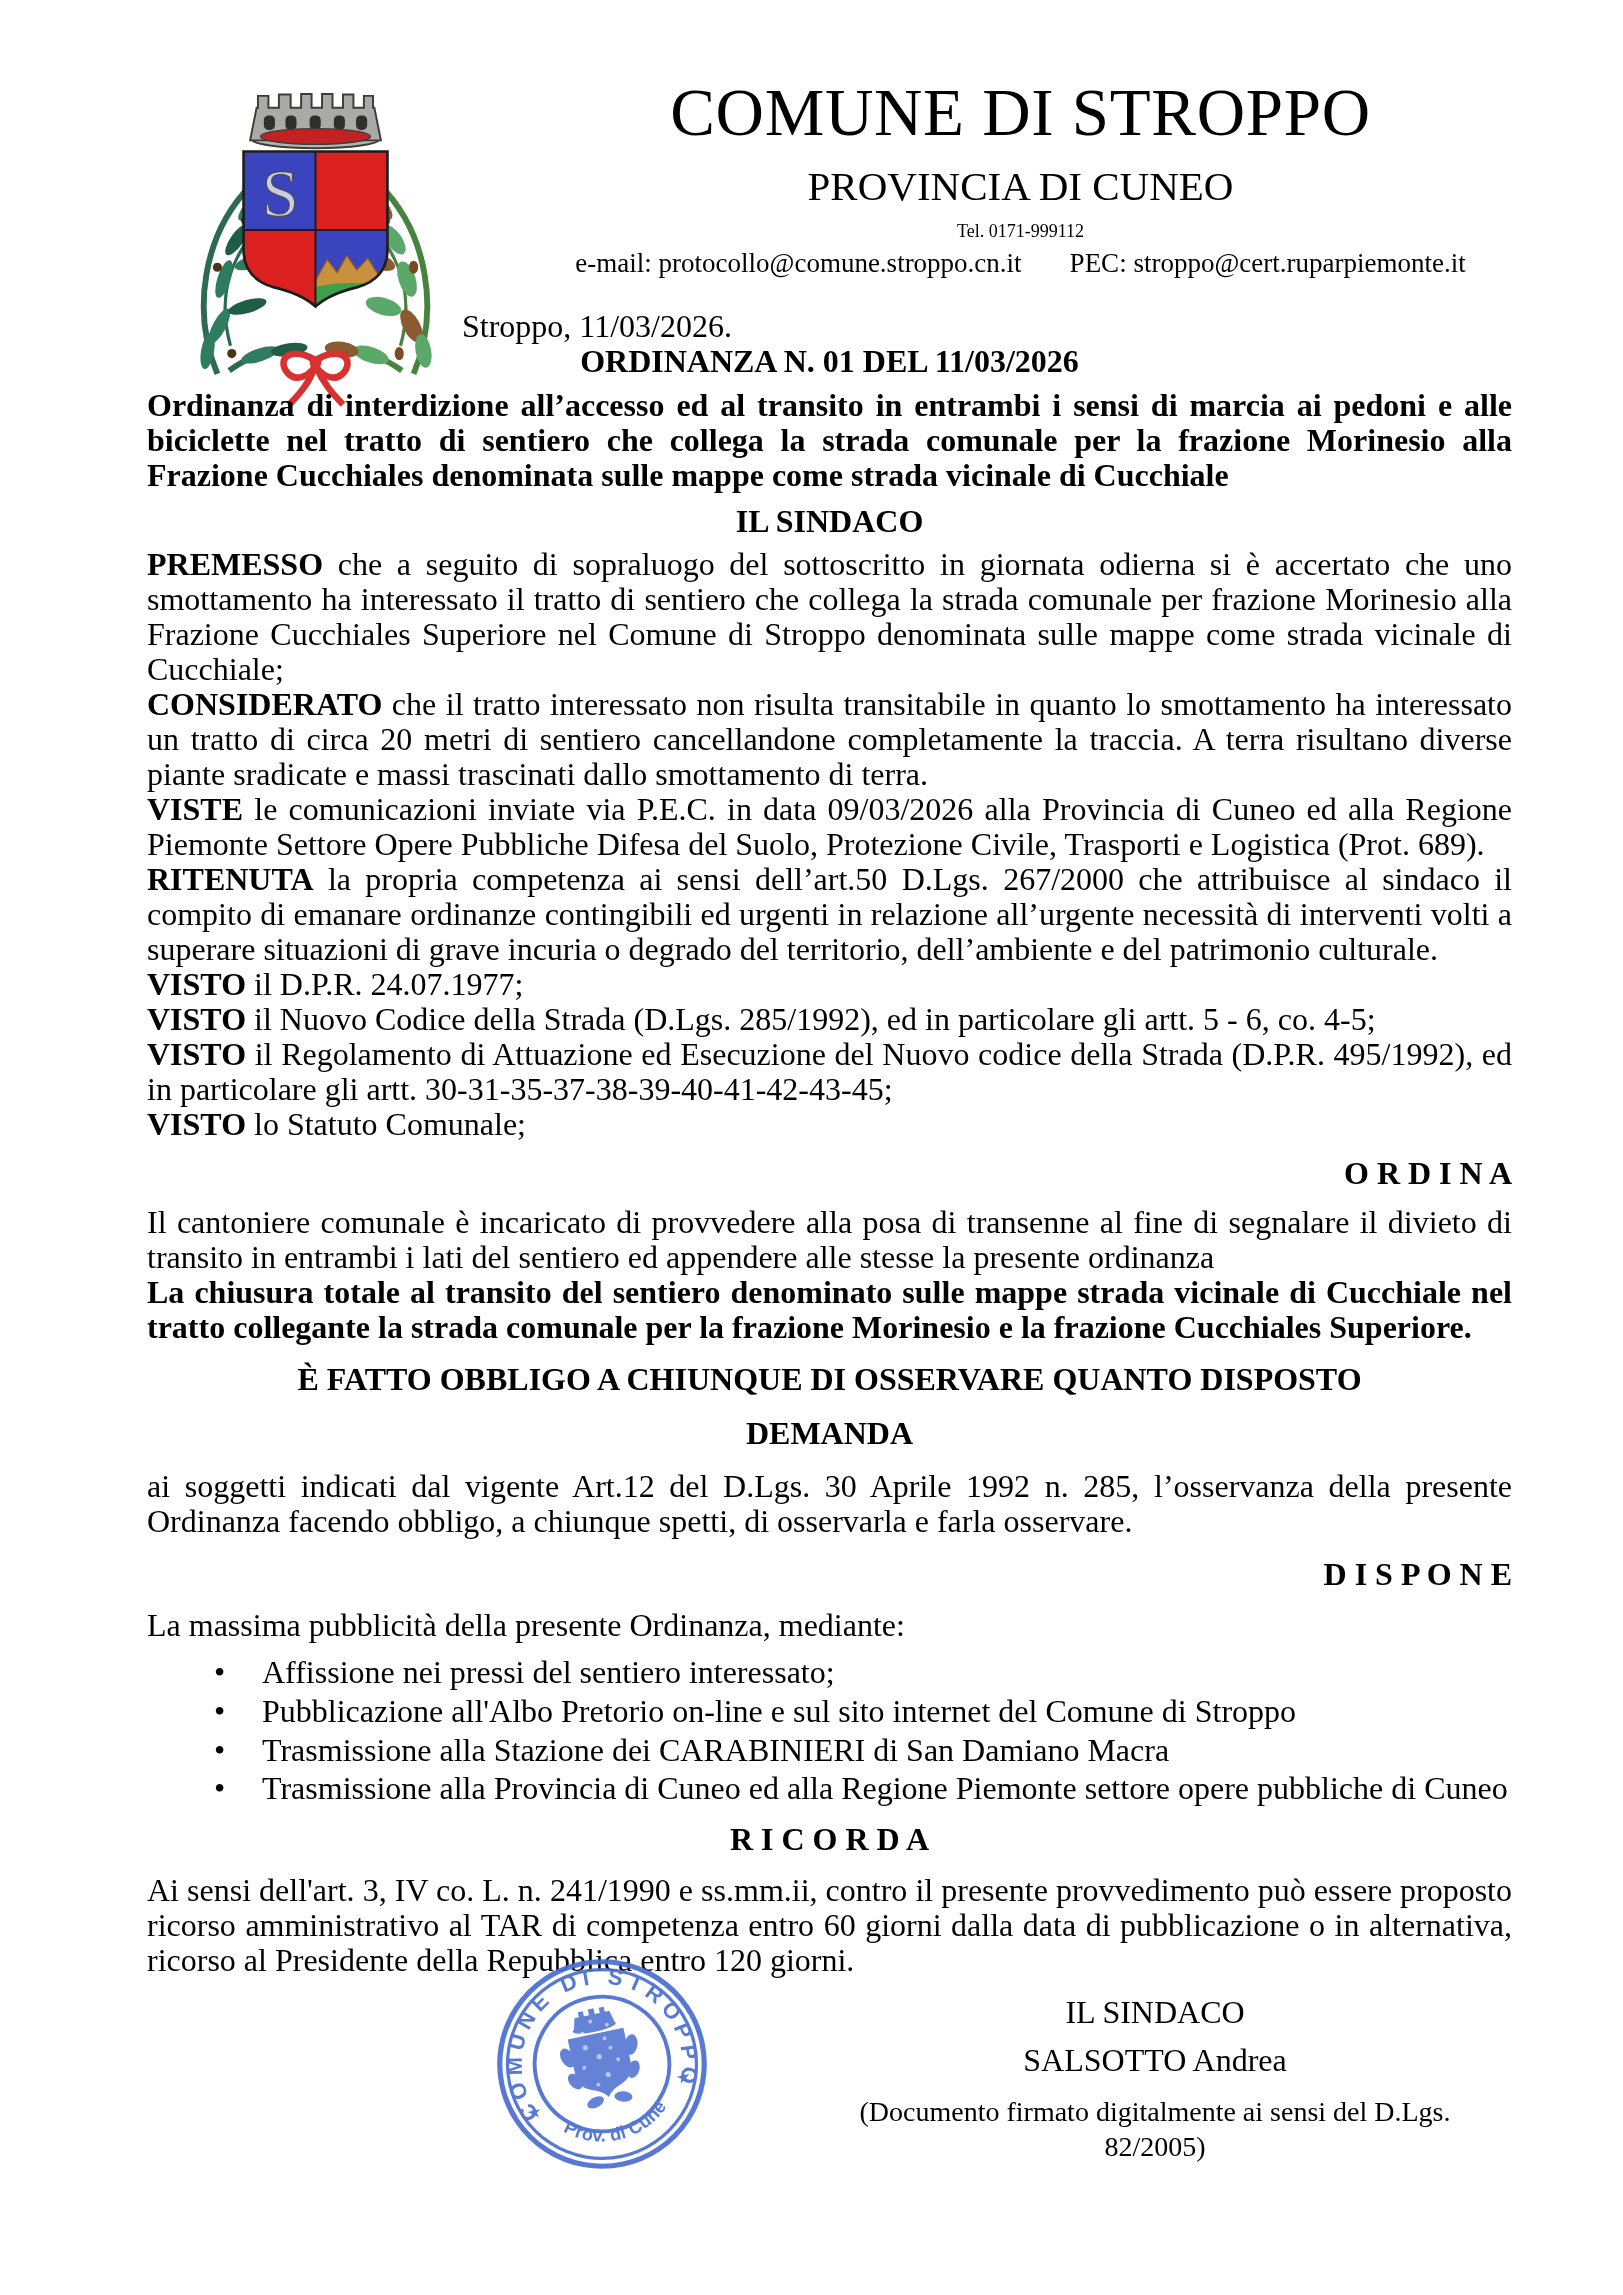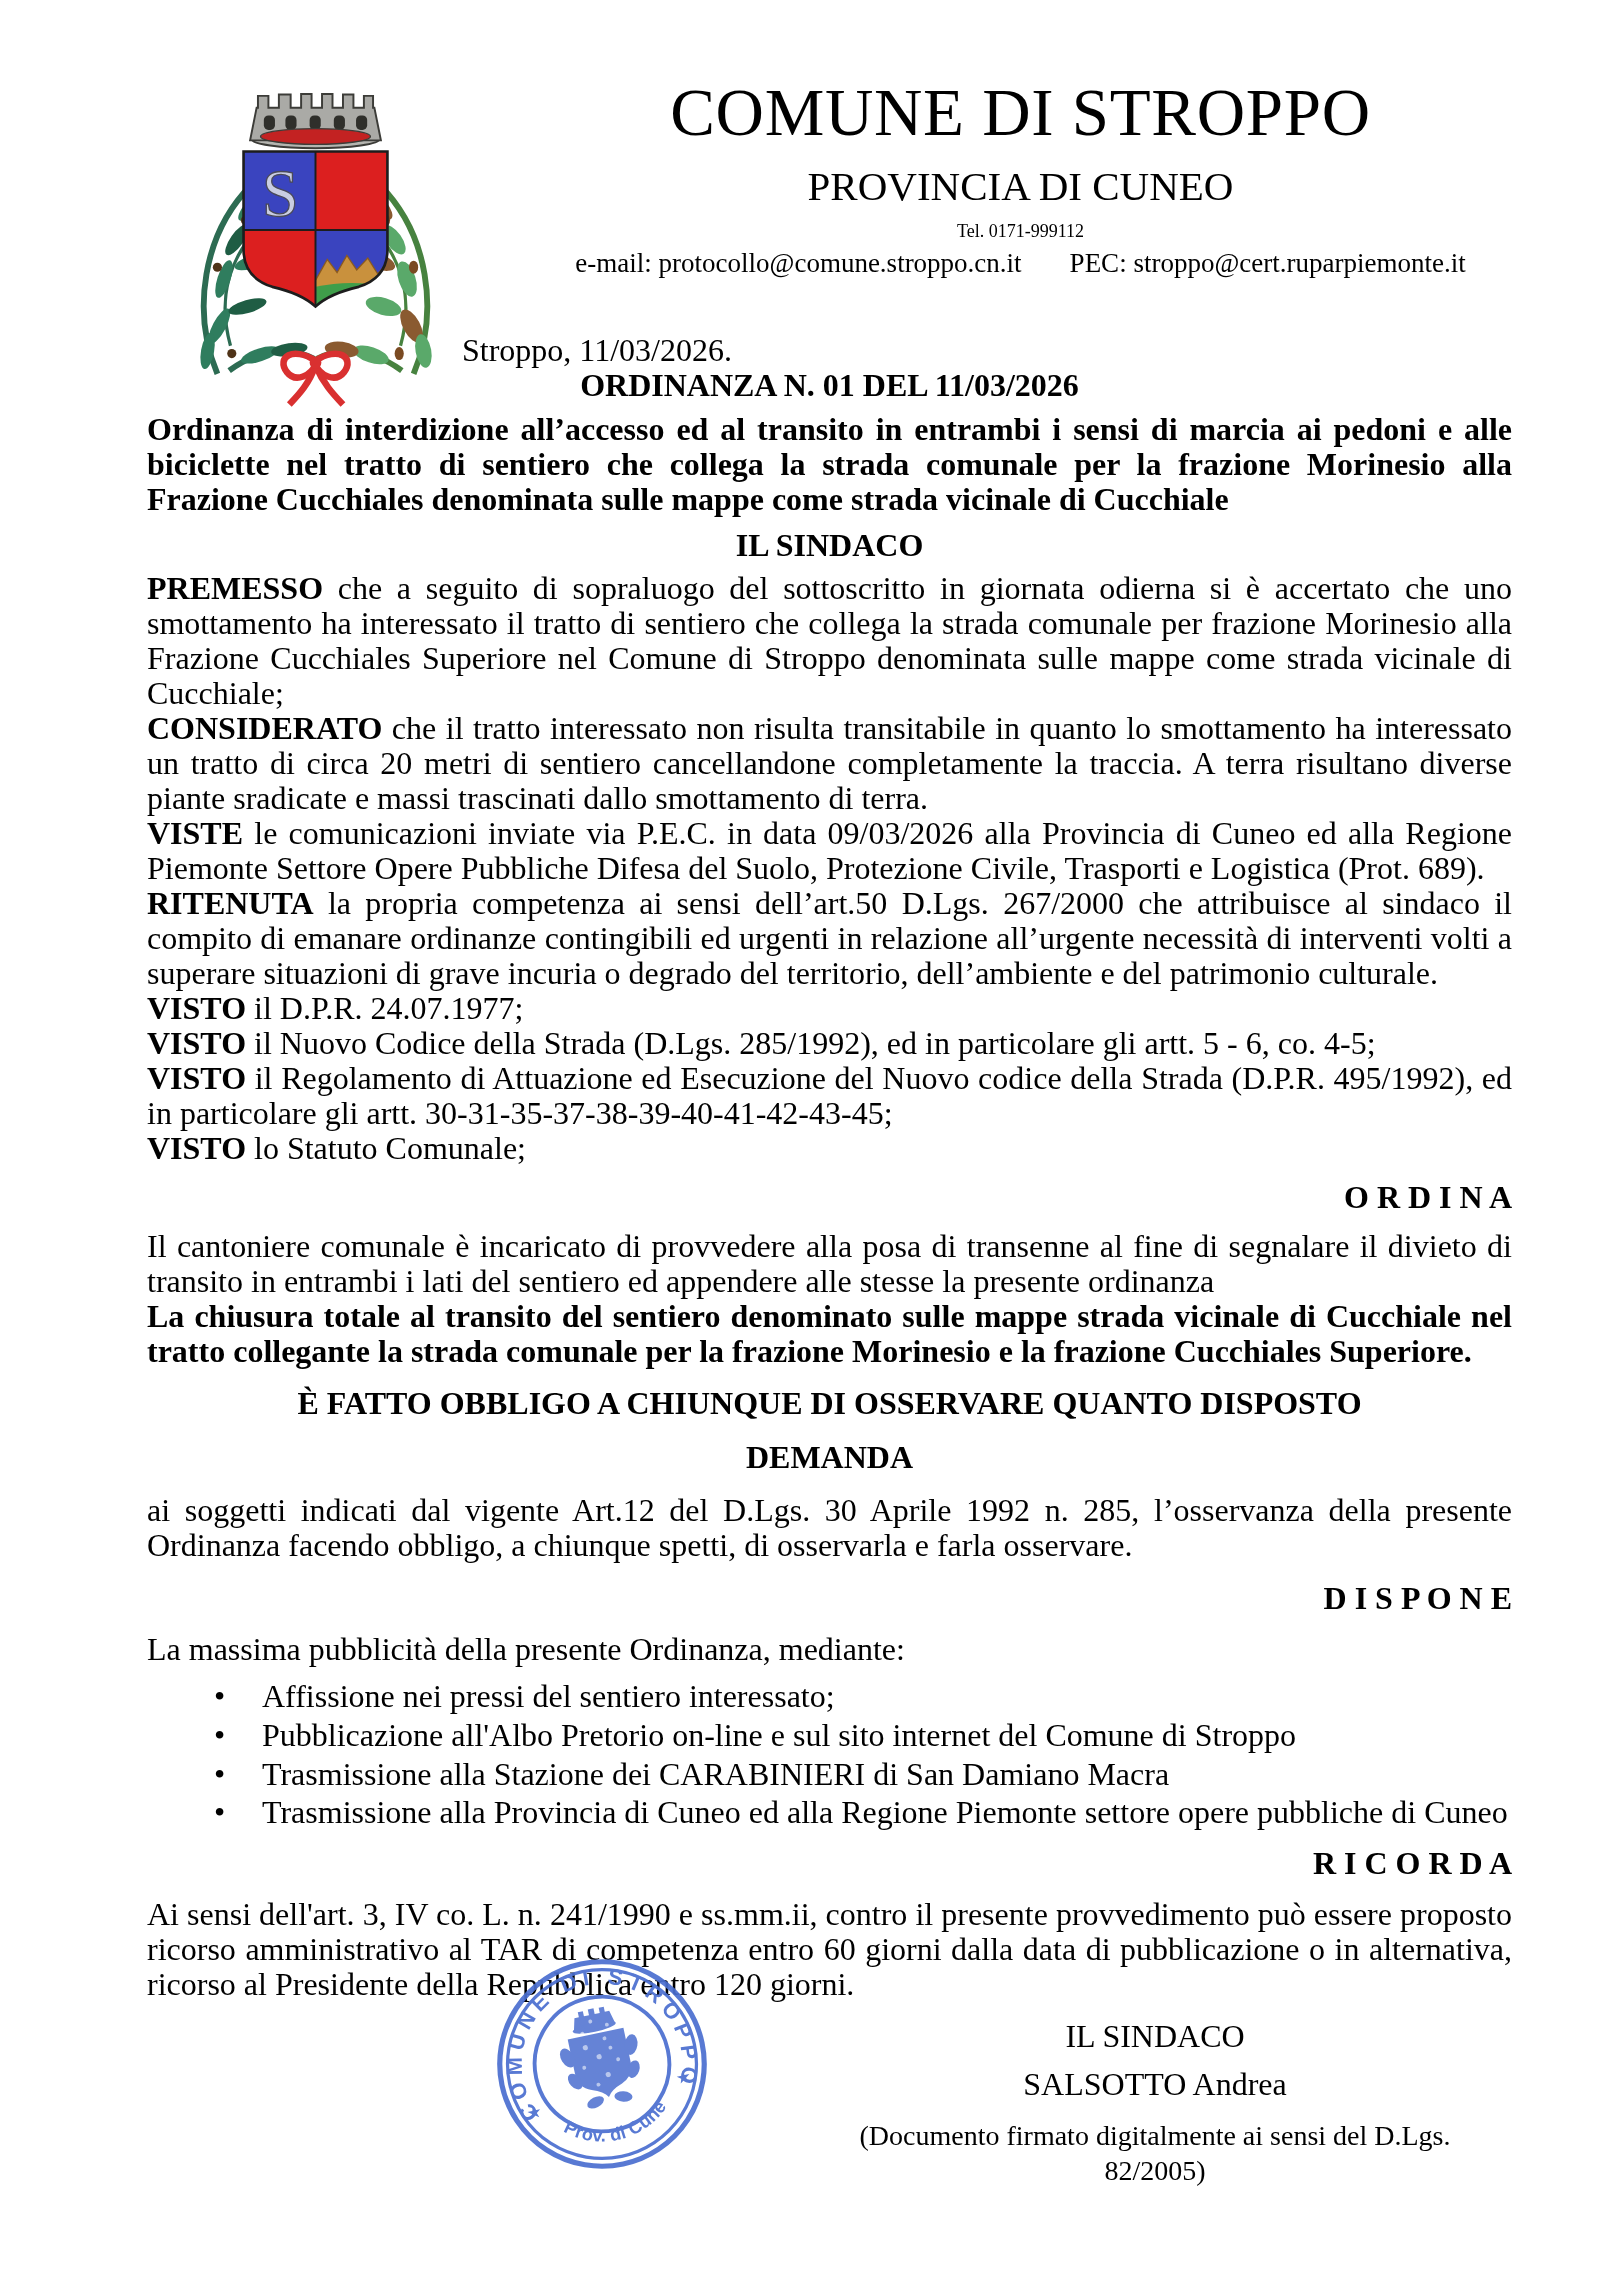--- a/index.html
+++ b/index.html
@@ -12,40 +12,40 @@
     overflow:hidden;
   }
   
   .crest{position:absolute;left:152px;top:63px;width:327px;height:347px;}
   .header{position:absolute;left:497px;top:77px;width:1047px;text-align:center;}
   .muni{font-size:67px;line-height:1.05;letter-spacing:0.7px;}
   .prov{font-size:41px;line-height:1.05;margin-top:18px;}
   .tel{font-size:18px;margin-top:13px;}
   .mailline{font-size:27px;margin-top:5.2px;display:flex;justify-content:center;gap:48px;white-space:nowrap;}
   
-  .bodycol{position:absolute;left:147px;top:333px;width:1365px;font-size:32px;line-height:35px;}
+  .bodycol{position:absolute;left:147px;top:309px;width:1365px;font-size:32px;line-height:35px;}
   .date{margin-left:315px;}
   .h-ord{text-align:center;font-weight:bold;}
   .subject{display:flex;margin-top:9.2px;}
   .subject-label{width:196px;flex:none;font-weight:bold;}
   .subject-text{font-weight:bold;text-align:justify;flex:1;}
   .h-sindaco{text-align:center;font-weight:bold;margin:10.5px 0 7.9px 0;}
   .para{text-align:justify;margin:0;}
   .h-ordina{text-align:right;font-weight:bold;margin:14.4px 0;}
   .closure{font-weight:bold;}
   .cantoniere{margin-top:13px;}
   .h-obbligo{text-align:center;font-weight:bold;margin-top:17px;}
   .h-demanda{text-align:center;font-weight:bold;margin-top:18.3px;}
   .soggetti{margin-top:18.3px;}
   .h-dispone{text-align:right;font-weight:bold;margin-top:18.3px;}
   .massima{margin-top:15.7px;}
   ul.dlist{list-style:none;margin:11.8px 0 0 0;padding:0;}
   ul.dlist li{position:relative;padding-left:115px;margin-bottom:3.9px;}
   ul.dlist .blt{position:absolute;left:67px;top:0;}
-  .h-ricorda{text-align:right;font-weight:bold;margin-top:16px;}
+  .h-ricorda{text-align:center;font-weight:bold;margin-top:16px;}
   .aisensi{margin-top:15.7px;}
   
   .signature{margin-top:17px;margin-left:661px;width:694px;text-align:center;}
   .sig-name{margin-top:13px;}
   .sig-note{margin-top:15.7px;font-size:28px;}
   
   .stamp{position:absolute;left:492px;top:1954px;width:220px;height:220px;opacity:.92;}
 </style>
 </head>
 <body>

